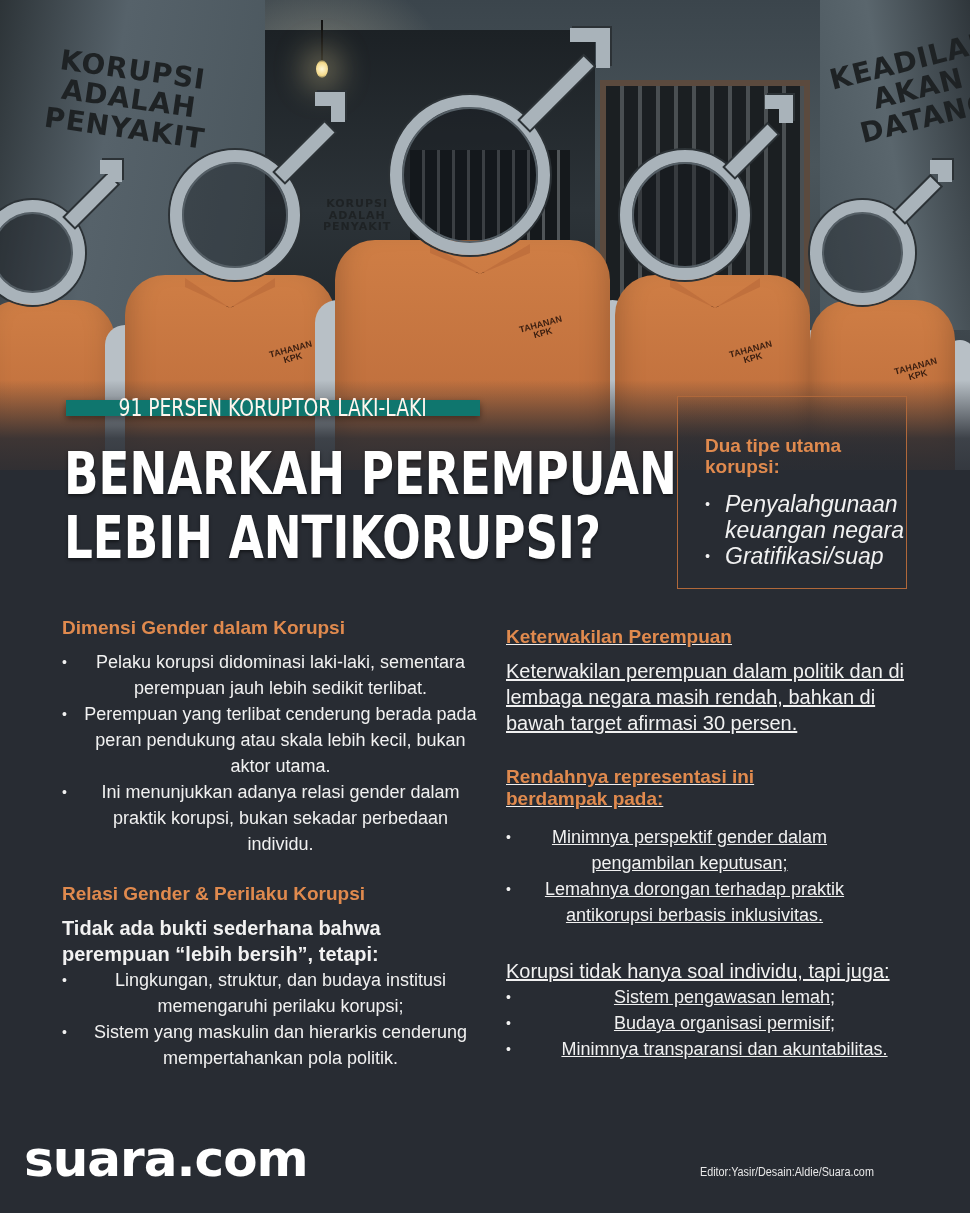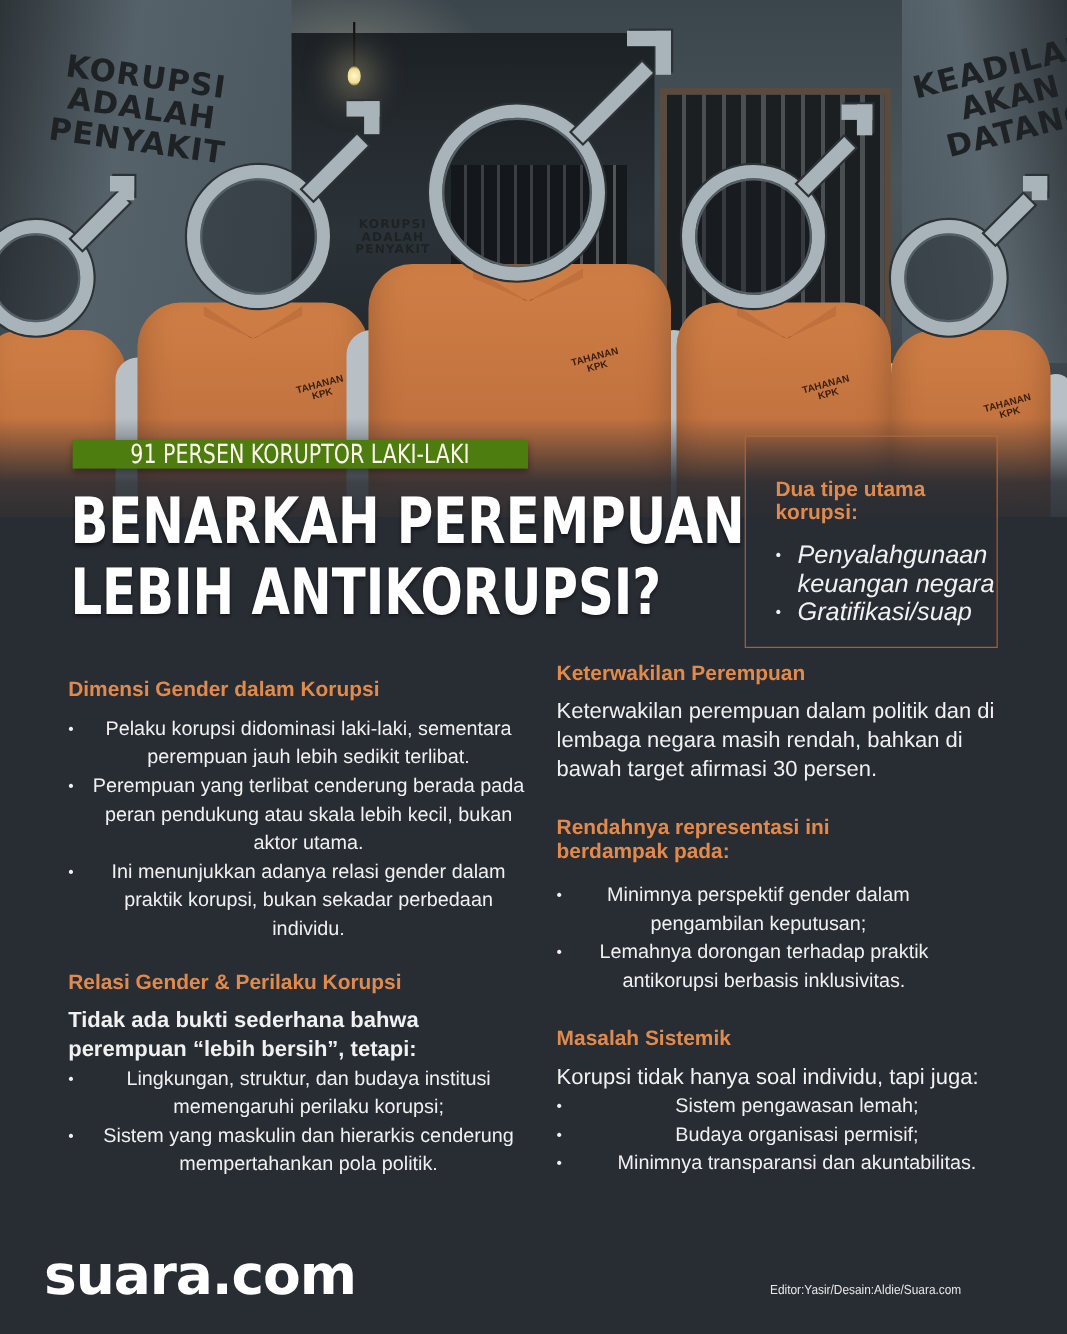--- a/index.html
+++ b/index.html
@@ -89,22 +89,22 @@
       position: absolute; font-size: 9px; color: #3a1e10; font-weight: bold;
       text-align: center; line-height: 1; transform: rotate(-15deg);
     }
 
     
     .headline-shade {
       position: absolute; left: 0; top: 380px; width: 970px; height: 130px;
       background: linear-gradient(180deg, rgba(40,44,51,0) 0%, rgba(40,44,51,0.85) 45%, #282c33 100%);
     }
     .kicker {
-      position: absolute; left: 66px; top: 400px; width: 414px; height: 26px;
-      background: #4d7c0f;
+      position: absolute; left: 66px; top: 400px; width: 414px; height: 16px;
+      background: #0f766e;
       display: flex; align-items: center; justify-content: center;
       box-shadow: 0 3px 6px rgba(0,0,0,0.4);
     }
     .kicker span {
       font-family: "DejaVu Sans", sans-serif; font-size: 24px; color: #fff6ee;
       transform: scaleX(0.78); white-space: nowrap; letter-spacing: 0px;
       display: inline-block;
     }
     .title {
       position: absolute; left: 64px; top: 442px; width: 600px;
@@ -131,38 +131,38 @@
       font-size: 23px; line-height: 26px; color: #f1f1f1;
       padding-left: 20px; position: relative; font-style: italic;
     }
     .types-box li::before {
       content: "•"; position: absolute; left: 0; top: 0; font-size: 14px; color: #f1f1f1;
     }
 
     
     .col { position: absolute; }
     .col.left { left: 62px; top: 617px; width: 420px; }
-    .col.right { left: 506px; top: 602px; width: 420px; }
+    .col.right { left: 506px; top: 626px; width: 420px; text-decoration: underline; }
     .sec-title {
       color: #e08a4e; font-weight: bold; font-size: 19px; line-height: 22px;
       margin-bottom: 10px;
     }
     .para { font-size: 20px; line-height: 26px; color: #f1f1f1; }
     .bul { list-style: none; }
     .bul li {
       font-size: 18px; line-height: 26px; color: #f1f1f1;
       padding-left: 17px; position: relative; text-align: center;
     }
     .bul li::before {
       content: "•"; position: absolute; left: 0; top: 0; font-size: 14px;
     }
 
     
     .logo {
-      position: absolute; left: 40px; top: 1133px;
+      position: absolute; left: 24px; top: 1133px;
       font-family: "DejaVu Sans", sans-serif; font-weight: bold;
       font-size: 50px; line-height: 52px; color: #ffffff; letter-spacing: -1px;
     }
     .credit {
       position: absolute; left: 700px; top: 1165px;
       font-size: 12px; color: #e8e8e8;
       transform: scaleX(0.9); transform-origin: left top; white-space: nowrap;
     }
   </style>
 </head>
@@ -297,21 +297,20 @@
     <div class="para" style="width:400px;">Keterwakilan perempuan dalam politik dan di lembaga negara masih rendah, bahkan di bawah target afirmasi 30 persen.</div>
   </div>
   <div style="margin-top:30px;">
     <div class="sec-title" style="width:300px;margin-bottom:14px;">Rendahnya representasi ini berdampak pada:</div>
     <ul class="bul">
       <li style="width:350px;">Minimnya perspektif gender dalam pengambilan keputusan;</li>
       <li style="width:360px;">Lemahnya dorongan terhadap praktik antikorupsi berbasis inklusivitas.</li>
     </ul>
   </div>
   <div style="margin-top:30px;">
-    <div class="sec-title">Masalah Sistemik</div>
     <div class="para">Korupsi tidak hanya soal individu, tapi juga:</div>
     <ul class="bul">
       <li>Sistem pengawasan lemah;</li>
       <li>Budaya organisasi permisif;</li>
       <li>Minimnya transparansi dan akuntabilitas.</li>
     </ul>
   </div>
 </div>
 
 <div class="logo">suara.com</div>

